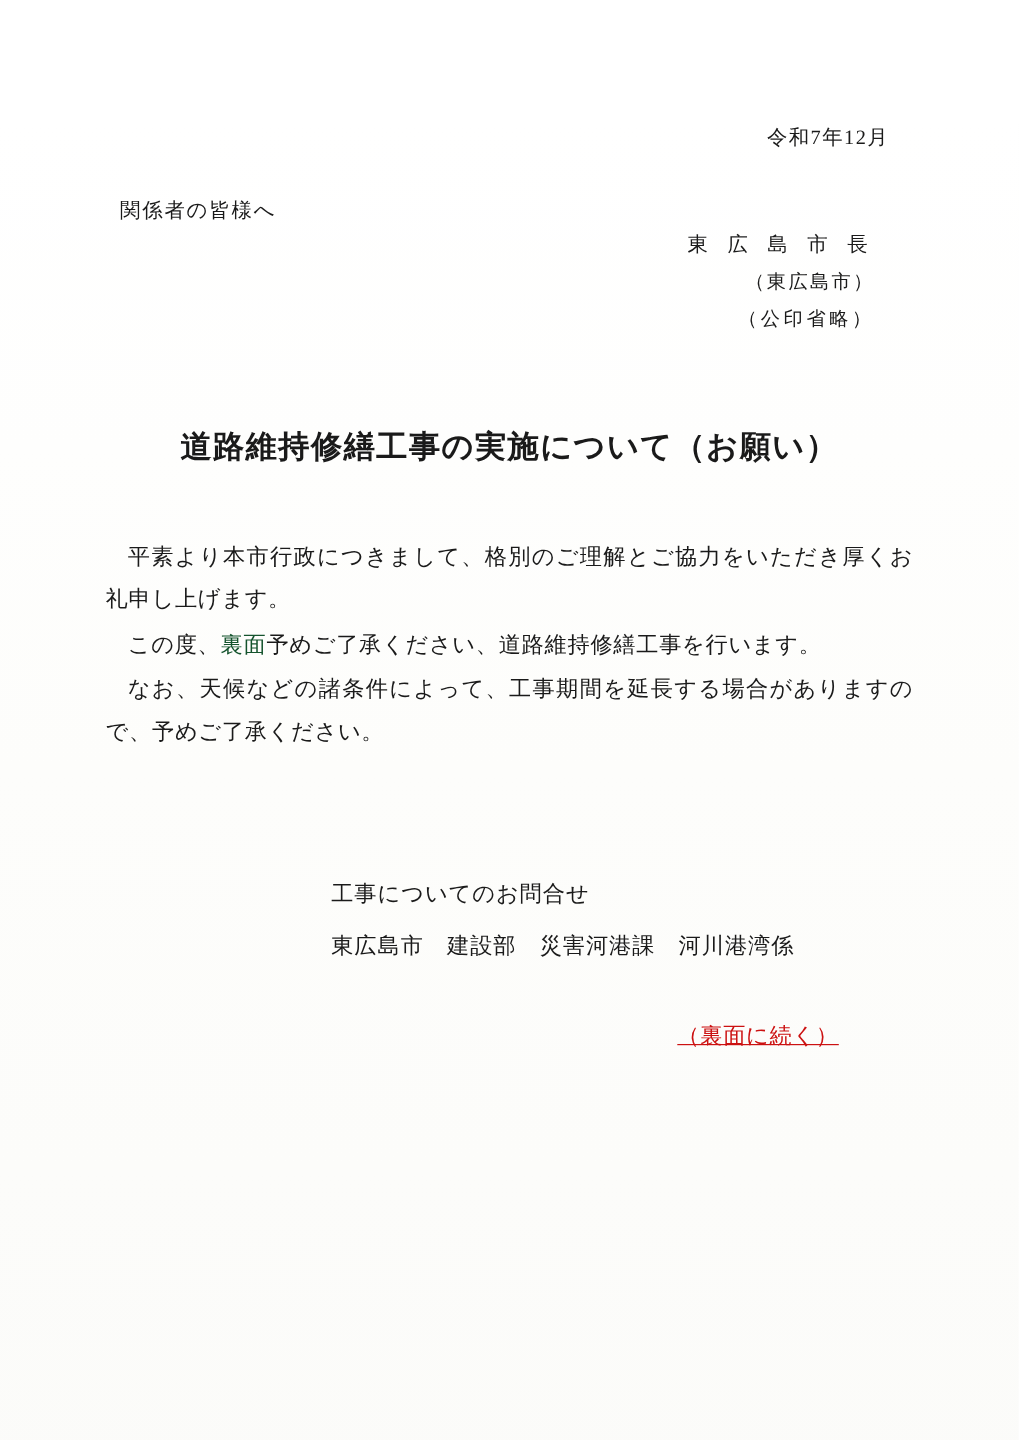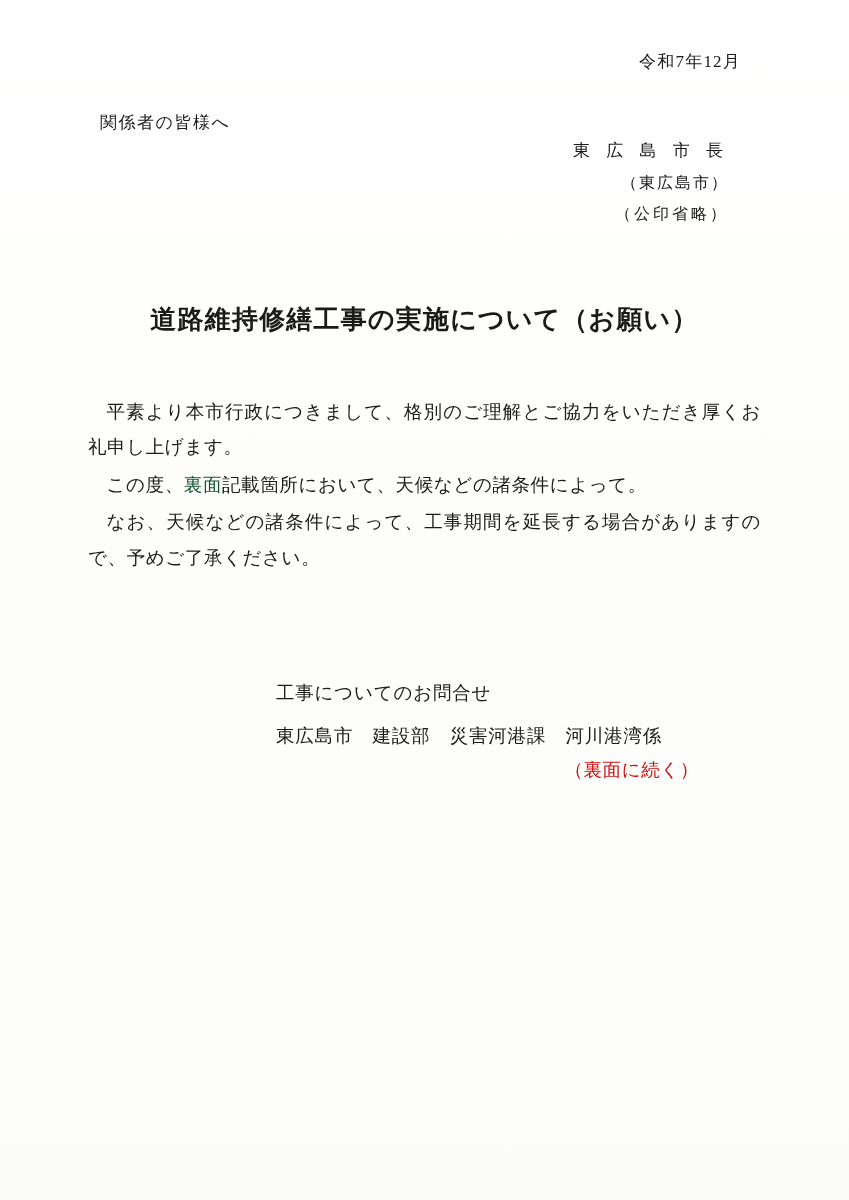--- a/index.html
+++ b/index.html
@@ -31,21 +31,21 @@
     pointer-events: none;
   }
 
   .content {
     position: relative;
     padding: 0 88px;
   }
 
   .date-line {
     text-align: right;
-    margin-top: 50px;
+    margin-top: 103px;
     font-size: 17px;
     letter-spacing: 1.2px;
     padding-right: 20px;
   }
 
   .addressee {
     margin-top: 38px;
     font-size: 17px;
     letter-spacing: 1.5px;
     padding-left: 12px;
@@ -97,25 +97,27 @@
     padding-left: 188px;
     font-size: 18.5px;
     line-height: 2.3;
     letter-spacing: 0.8px;
   }
   .contact-tel {
     font-family: "Liberation Serif", "DejaVu Serif", serif;
   }
 
   .continue-note {
+    margin-top: 40px;
     text-align: right;
     padding-right: 62px;
     color: #cc1111;
     font-size: 18.5px;
     letter-spacing: 0.6px;
+    text-decoration: underline;
   }
 </style>
 </head>
 <body>
 
 <div class="page">
   <div class="paper-tint"></div>
 
   <div class="content">
 
@@ -126,21 +128,21 @@
     <div class="sender-block">
       <div class="sender-name">東 広 島 市 長</div>
       <div class="sender-dept">（東広島市）</div>
       <div class="sender-seal">（公印省略）</div>
     </div>
 
     <div class="doc-title">道路維持修繕工事の実施について（お願い）</div>
 
     <div class="body-text">
       <p><span>平素より本市行政につきまして、格別のご理解とご協力をいただき厚くお礼申し上げます。</span></p>
-      <p><span>この度、</span><span class="highlight-red">裏面</span><span>記載箇所において、天候などの諸条件によって。</span></p>
+      <p><span>この度、</span><span class="highlight-red">裏面</span><span>予めご了承ください、道路維持修繕工事を行います。</span></p>
       <p><span>なお、天候などの諸条件によって、工事期間を延長する場合がありますので、予めご了承ください。</span></p>
     </div>
 
     <div class="contact-block">
       <div>工事についてのお問合せ</div>
       <div>東広島市　建設部　災害河港課　河川港湾係</div>
     </div>
 
     <div class="continue-note">（裏面に続く）</div>
 

